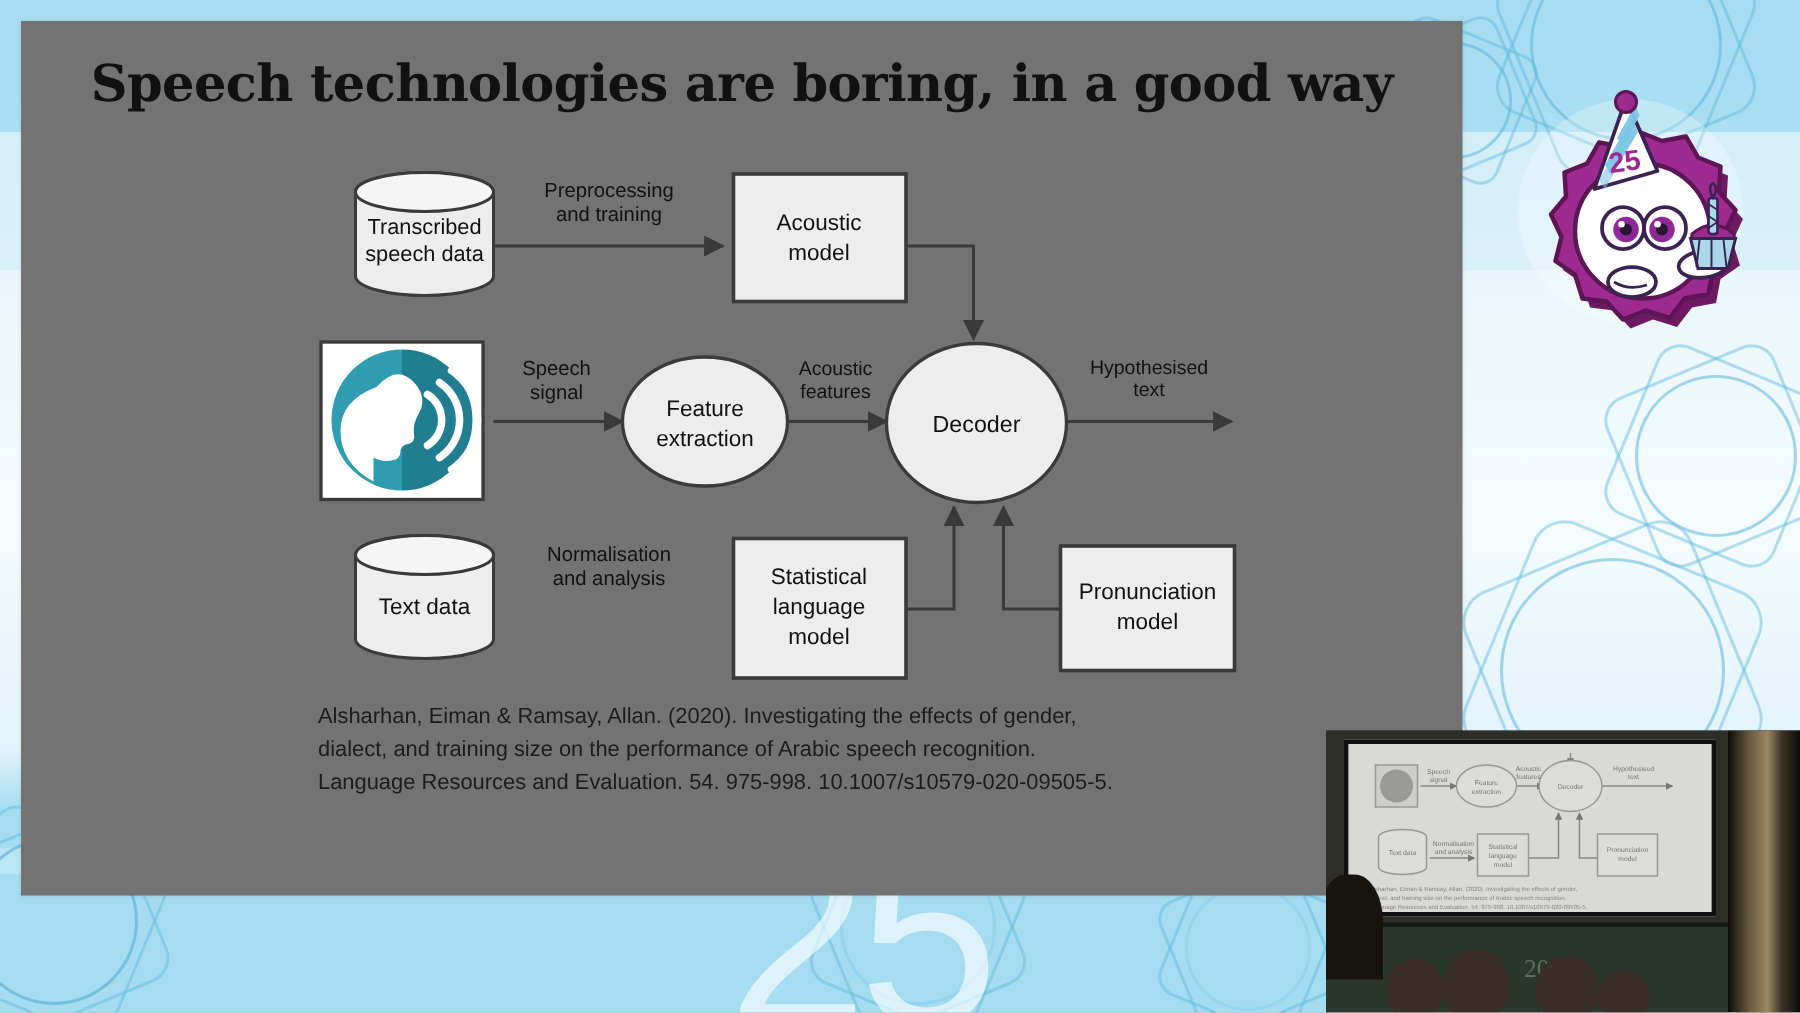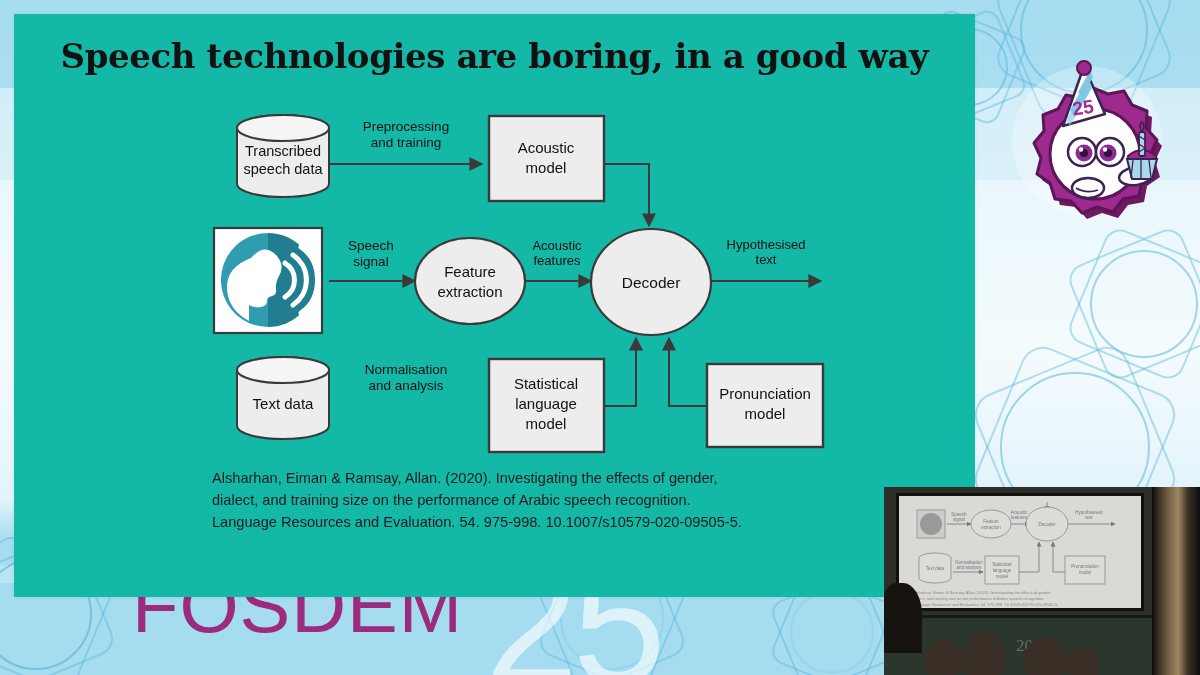--- a/index.html
+++ b/index.html
@@ -65,21 +65,21 @@
     position: absolute;
     border-radius: 50%;
     background: rgba(255,255,255,.28);
   }
 
   
   #slide {
     position: absolute;
     left: 14px; top: 14px;
     width: 961px; height: 583px;
-    background: #14b8a6;
+    background: #737373;
     box-shadow: 0 0 3px rgba(0,0,0,.10);
   }
   #slide-title {
     position: absolute;
     left: 0; right: 0; top: 22px;
     text-align: center;
     font-family: "DejaVu Serif", "Liberation Serif", serif;
     font-weight: 700;
     font-size: 34px;
     letter-spacing: -.4px;
@@ -180,21 +180,20 @@
   <div class="gear-soft" style="left:1012px; top:66px; width:150px; height:150px;"></div>
 
   <div class="bg-wave"></div>
   <div class="bg-wave-soft"></div>
 
   <div class="gear-outline" style="left:-20px; top:558px; width:112px; height:112px; border-color:rgba(80,170,210,.55);"></div>
   <div class="gear-outline" style="left:560px; top:566px; width:104px; height:104px; border-color:rgba(120,200,235,.40);"></div>
   <div class="gear-outline" style="left:790px; top:590px; width:84px; height:84px; border-color:rgba(120,200,235,.35);"></div>
 
   <div id="brand-25">25</div>
-  <div id="brand-fosdem">FOSDEM</div>
 
   <div id="mascot">
     <svg width="186" height="186" viewBox="0 0 186 186" xmlns="http://www.w3.org/2000/svg">
       <g>
 
         <path d="M93 28 L108 34 L124 31 L132 45 L147 51 L146 68 L157 80 L150 95 L155 111 L142 120 L139 136 L123 139 L113 152 L97 147 L82 153 L71 141 L55 139 L50 123 L37 114 L41 98 L34 83 L44 71 L43 55 L58 49 L66 35 L82 38 Z" fill="#6d1a63" transform="translate(5,6)"></path>
         <path d="M93 28 L108 34 L124 31 L132 45 L147 51 L146 68 L157 80 L150 95 L155 111 L142 120 L139 136 L123 139 L113 152 L97 147 L82 153 L71 141 L55 139 L50 123 L37 114 L41 98 L34 83 L44 71 L43 55 L58 49 L66 35 L82 38 Z" fill="#9c2a8f" stroke="#5e1556" stroke-width="3" stroke-linejoin="round"></path>
         <circle cx="95" cy="94" r="45" fill="#ffffff" stroke="#5e1556" stroke-width="3"></circle>
       </g>
       <g>

